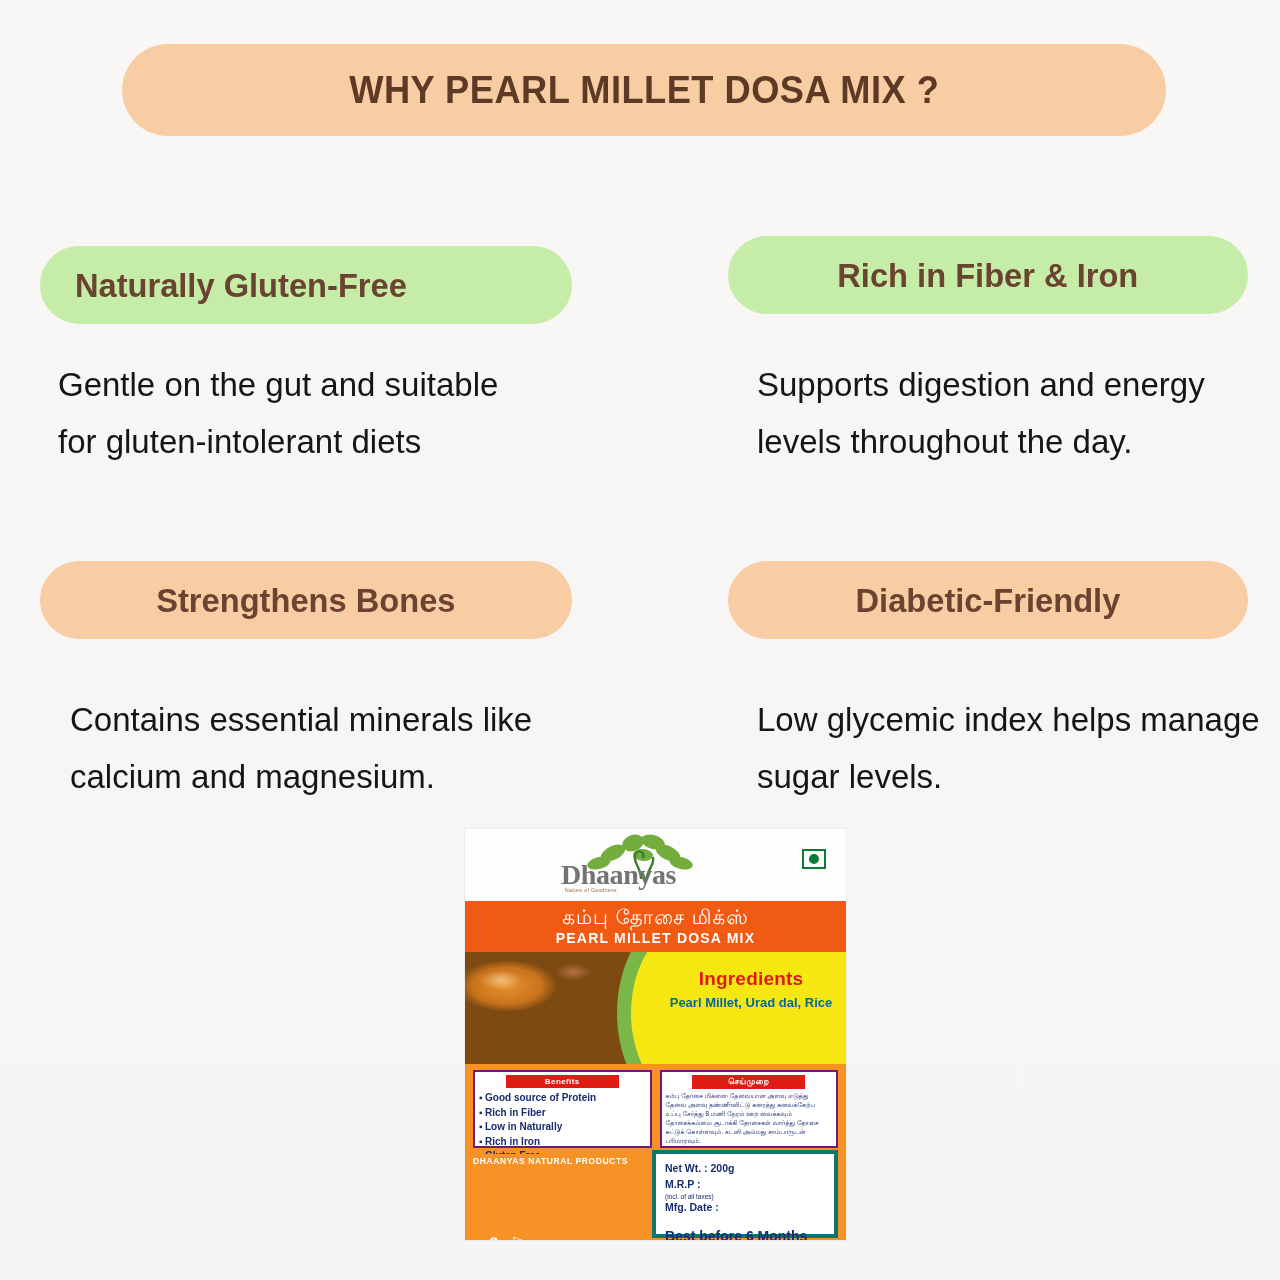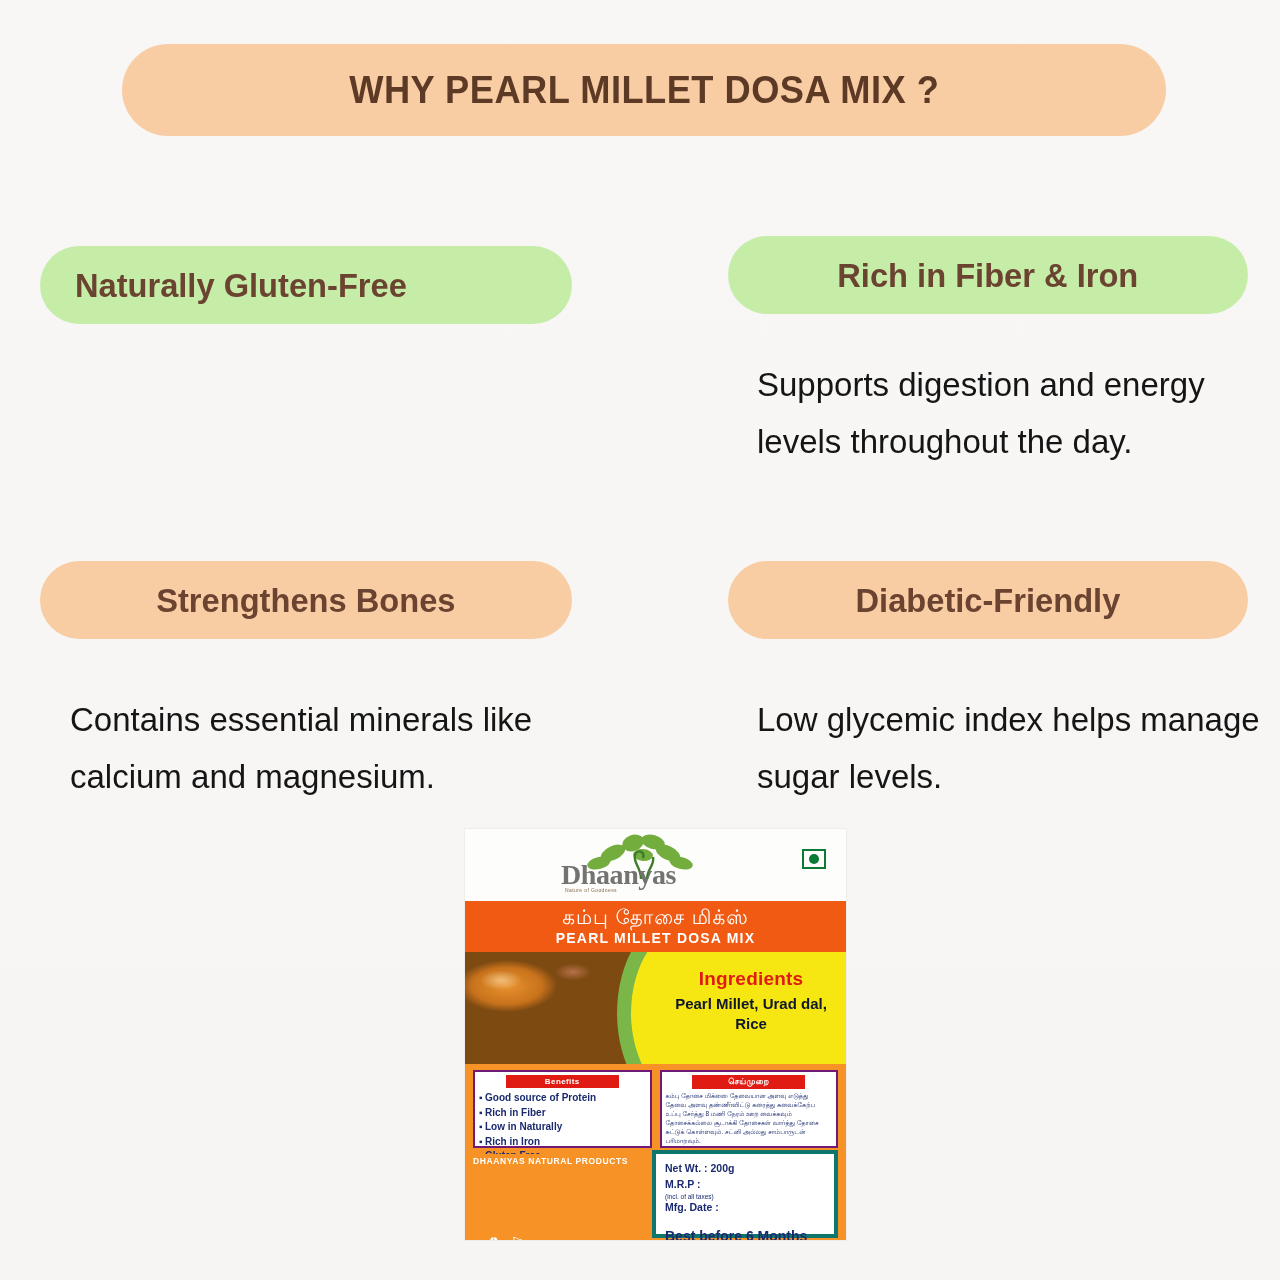--- a/index.html
+++ b/index.html
@@ -221,22 +221,22 @@
   .ing-title {
     font-family: "Liberation Sans", sans-serif;
     font-weight: bold;
     font-size: 19px;
     color: #e01b14;
     letter-spacing: 0.2px;
   }
   .ing-body {
     font-family: "Liberation Sans", sans-serif;
     font-weight: bold;
-    font-size: 15px;
-    color: #0f172a;
+    font-size: 13px;
+    color: #0369a1;
     line-height: 1.35;
     margin-top: 4px;
   }
 
   
   .pkg-boxes {
     position: relative;
     height: 90px;
     background: #f79326;
     padding: 6px 8px;
@@ -348,20 +348,21 @@
 
 <div class="page">
 
   <div class="header-pill">
     <div class="header-title">WHY PEARL MILLET DOSA MIX ?</div>
   </div>
 
   <div id="badge-1" class="badge badge-green align-left">
     <span class="badge-label">Naturally Gluten-Free</span>
   </div>
+  <div id="desc-1" class="desc">Gentle on the gut and suitable for gluten-intolerant diets</div>
 
   <div id="badge-2" class="badge badge-green align-center">
     <span class="badge-label">Rich in Fiber &amp; Iron</span>
   </div>
   <div id="desc-2" class="desc">Supports digestion and energy levels throughout the day.</div>
 
   <div id="badge-3" class="badge badge-peach align-center">
     <span class="badge-label">Strengthens Bones</span>
   </div>
   <div id="desc-3" class="desc">Contains essential minerals like calcium and magnesium.</div>

